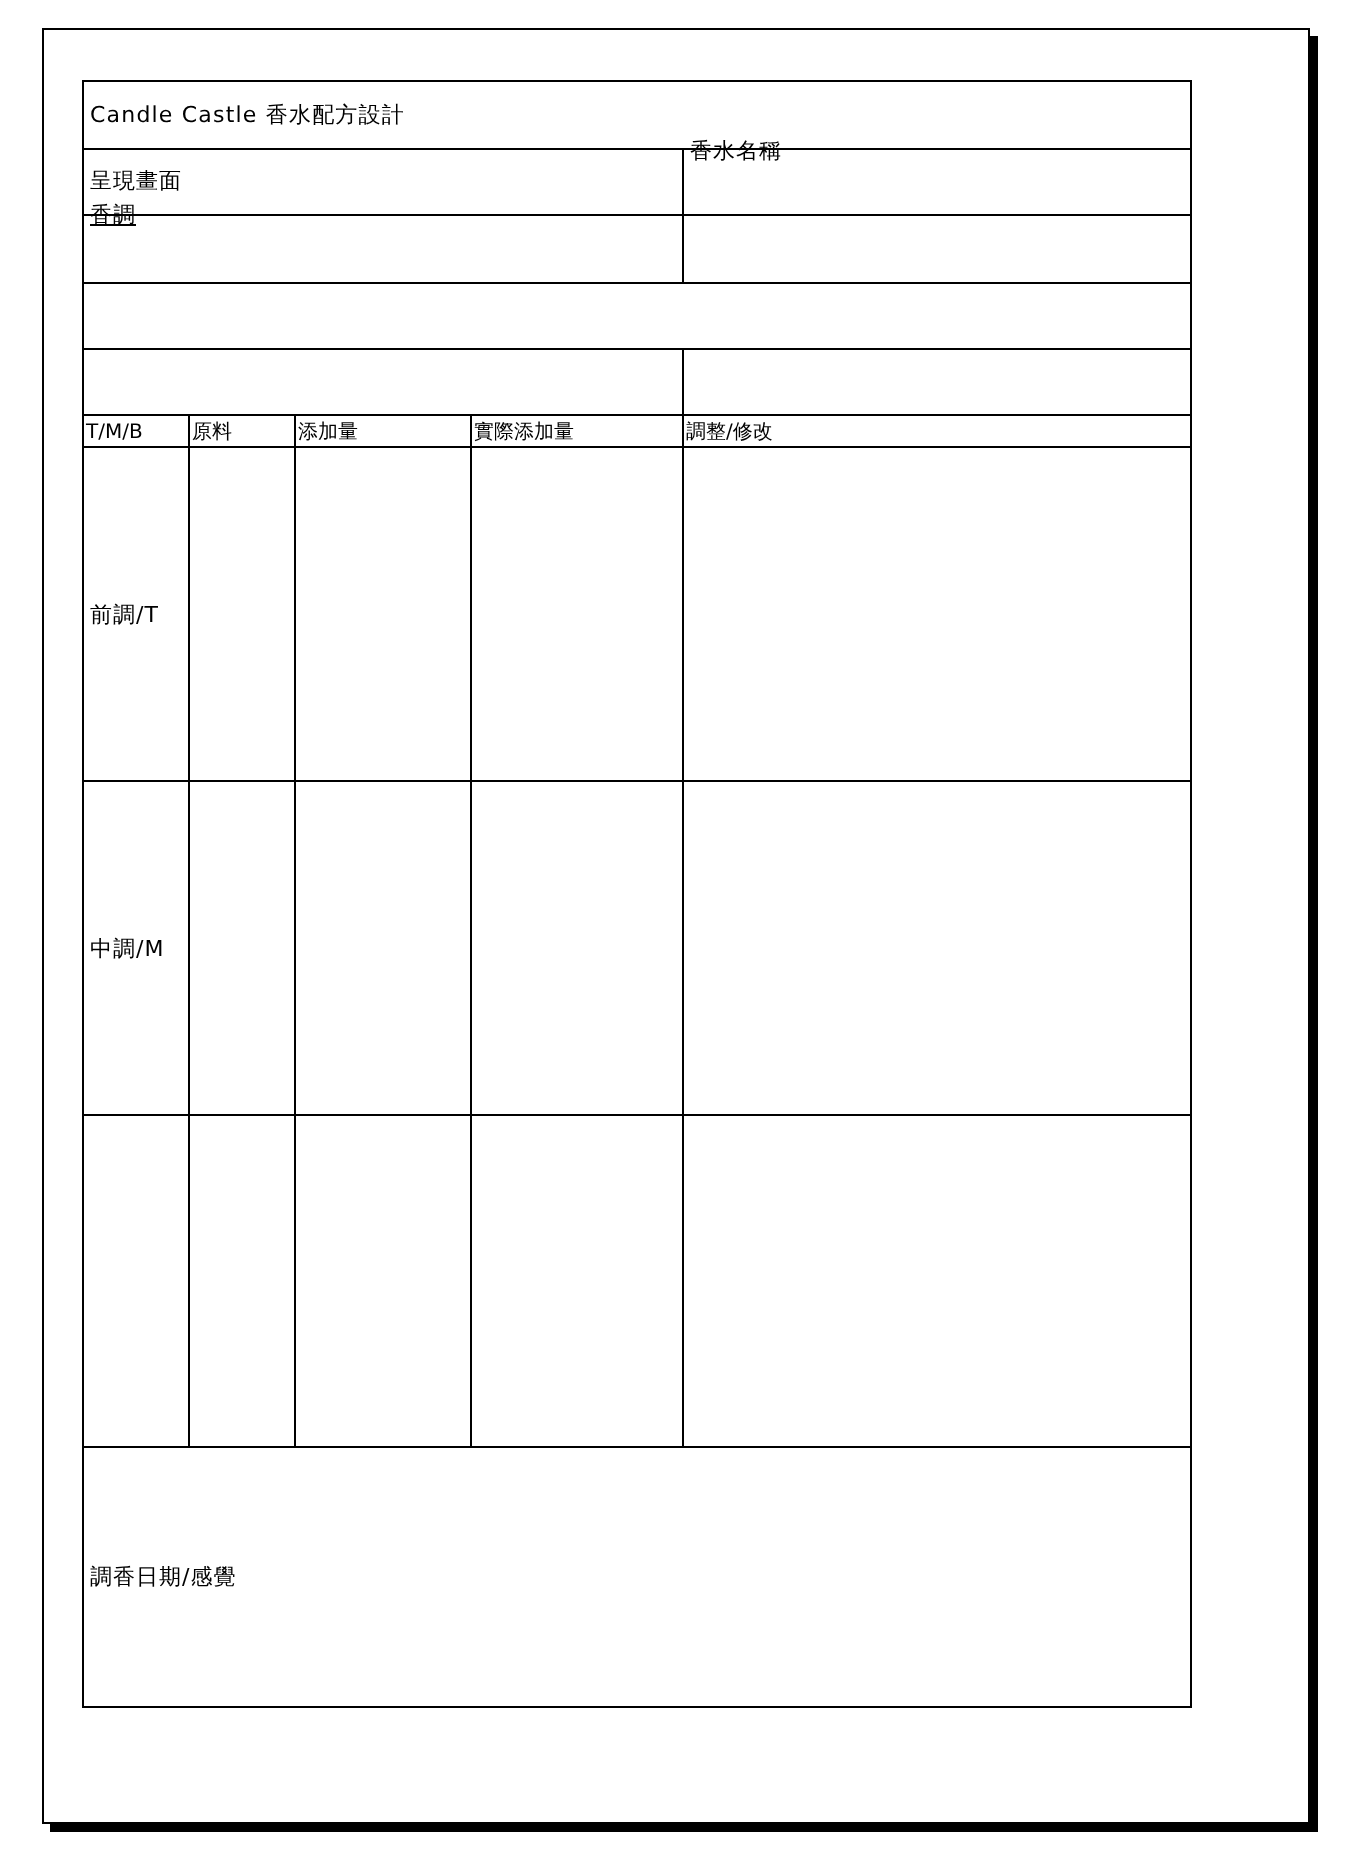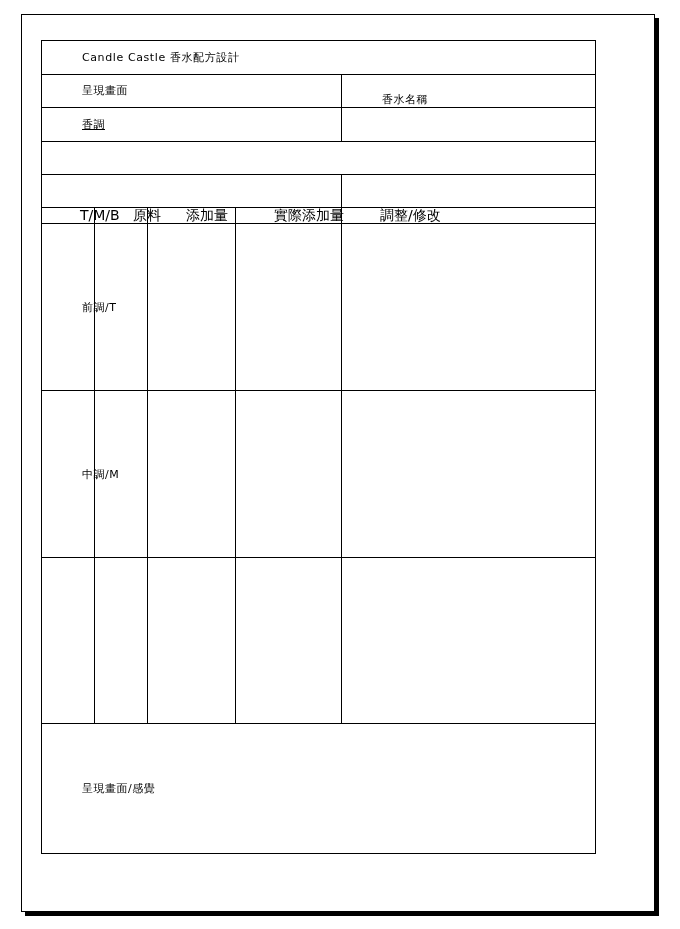--- a/index.html
+++ b/index.html
@@ -5,26 +5,26 @@
   html, body { margin:0; padding:0; background:#ffffff; }
   body { width:680px; height:929px; position:relative; overflow:hidden;
          font-family:"DejaVu Sans", sans-serif; color:#000; }
   .page { position:absolute; left:21px; top:14px; width:632px; height:896px;
           border:1px solid #000; background:#fff;
           box-shadow:4px 4px 0 0 #000; }
   .tbl { position:absolute; left:41px; top:40px; width:555px; height:814px;
          border:1px solid #000; box-sizing:border-box; }
   .cell { position:absolute; box-sizing:border-box; font-size:11px;
           line-height:1; white-space:nowrap; display:flex; align-items:center;
-          padding-left:3px;margin-left:37px; }
+          padding-left:3px; }
   .hline { position:absolute; height:1px; background:#000; }
   .vline { position:absolute; width:1px; background:#000; }
   .lbl { letter-spacing:0.5px; }
   .title { font-size:11px; letter-spacing:0.6px; }
-  .colhead { font-size:14px; align-items:flex-end; padding-bottom:1px; }
+  .colhead { font-size:10px; align-items:flex-end; padding-bottom:1px; }
 </style>
 </head>
 <body>
 
 <div class="page"></div>
 
 <div class="tbl">
 
   <div class="hline" style="left:0;top:33px;width:554px;"></div>
   <div class="hline" style="left:0;top:66px;width:554px;"></div>
@@ -39,23 +39,23 @@
   <div class="vline" style="left:299px;top:33px;height:34px;"></div>
   <div class="vline" style="left:299px;top:66px;height:35px;"></div>
   <div class="vline" style="left:299px;top:133px;height:550px;"></div>
   <div class="vline" style="left:52px;top:166px;height:517px;"></div>
   <div class="vline" style="left:105px;top:166px;height:517px;"></div>
   <div class="vline" style="left:193px;top:166px;height:517px;"></div>
 
   <div class="cell title" style="left:0;top:0;width:554px;height:33px;">Candle Castle 香水配方設計</div>
 
   <div class="cell lbl" style="left:0;top:33px;width:299px;height:33px;">呈現畫面</div>
-  <div class="cell lbl" style="left:300px;top:42px;width:254px;height:33px;">香水名稱</div>
+  <div class="cell lbl" style="left:300px;top:18px;width:254px;height:33px;">香水名稱</div>
 
-  <div class="cell lbl" style="left:0;top:66px;width:299px;height:34px;text-decoration:underline;">香調</div>
+  <div class="cell lbl" style="left:0;top:49px;width:299px;height:34px;text-decoration:underline;">香調</div>
 
 
 
   <div class="cell colhead" style="left:0;top:166px;width:52px;height:16px;padding-left:1px;">T/M/B</div>
   <div class="cell colhead" style="left:53px;top:166px;width:52px;height:16px;padding-left:1px;">原料</div>
   <div class="cell colhead" style="left:106px;top:166px;width:87px;height:16px;padding-left:1px;">添加量</div>
   <div class="cell colhead" style="left:194px;top:166px;width:105px;height:16px;padding-left:1px;">實際添加量</div>
   <div class="cell colhead" style="left:300px;top:166px;width:254px;height:16px;padding-left:1px;">調整/修改</div>
 
   <div class="cell lbl" style="left:0;top:183px;width:52px;height:166px;">前調/T</div>
@@ -68,14 +68,14 @@
   <div class="cell" style="left:53px;top:350px;width:52px;height:166px;"></div>
   <div class="cell" style="left:106px;top:350px;width:87px;height:166px;"></div>
   <div class="cell" style="left:194px;top:350px;width:105px;height:166px;"></div>
   <div class="cell" style="left:300px;top:350px;width:254px;height:166px;"></div>
 
   <div class="cell" style="left:53px;top:517px;width:52px;height:165px;"></div>
   <div class="cell" style="left:106px;top:517px;width:87px;height:165px;"></div>
   <div class="cell" style="left:194px;top:517px;width:105px;height:165px;"></div>
   <div class="cell" style="left:300px;top:517px;width:254px;height:165px;"></div>
 
-  <div class="cell lbl" style="left:0;top:683px;width:554px;height:129px;">呈現畫面/感覺</div>
+  <div class="cell lbl" style="left:0;top:683px;width:554px;height:129px;">調香日期/感覺</div>
 </div>
 
 </body></html>

